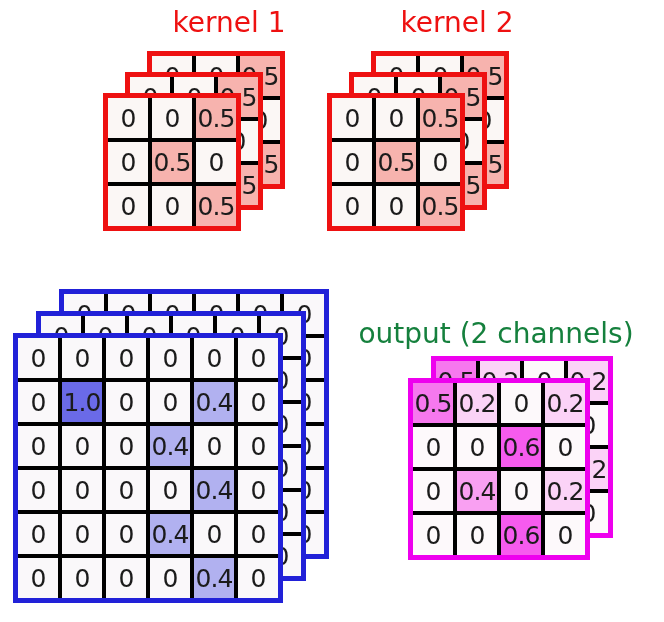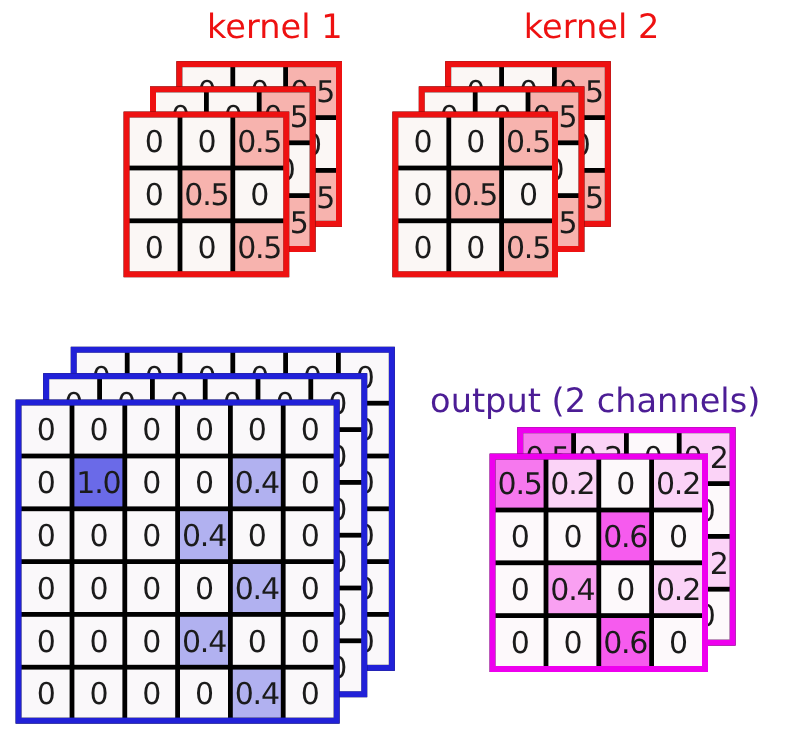--- a/index.html
+++ b/index.html
@@ -57,24 +57,24 @@
   .title-input   { left: 199px; top: 248px; }
   .title-output  { left: 496px; top: 319px; }
 </style>
 </head>
 <body>
 
 <div class="canvas">
 
   <div class="fig-title title-kernel1" style="color: rgb(238, 17, 17);">kernel 1</div>
 
-  <div class="fig-title title-kernel2" style="color: rgb(238, 17, 17); margin-left: 36px;">kernel 2</div>
-
-
-  <div class="fig-title title-output" style="color: #4c1d95;">output (2 channels)</div>
+  <div class="fig-title title-kernel2" style="color: rgb(238, 17, 17);">kernel 2</div>
+
+
+  <div class="fig-title title-output" style="color: #15803d;">output (2 channels)</div>
 
   <div class="stack stack-kernel1">
       <div class="matrix" style="border-color: rgb(238, 17, 17); left: 0px; top: 42px; z-index: 3; grid-template-columns: repeat(3, 40px); grid-auto-rows: 40px;">
         <div class="cell" style="background: rgb(251, 247, 245);">0</div>
         <div class="cell" style="background: rgb(251, 247, 245);">0</div>
         <div class="cell" style="background: rgb(247, 179, 174);">0.5</div>
         <div class="cell" style="background: rgb(251, 247, 245);">0</div>
         <div class="cell" style="background: rgb(247, 179, 174);">0.5</div>
         <div class="cell" style="background: rgb(251, 247, 245);">0</div>
         <div class="cell" style="background: rgb(251, 247, 245);">0</div>

